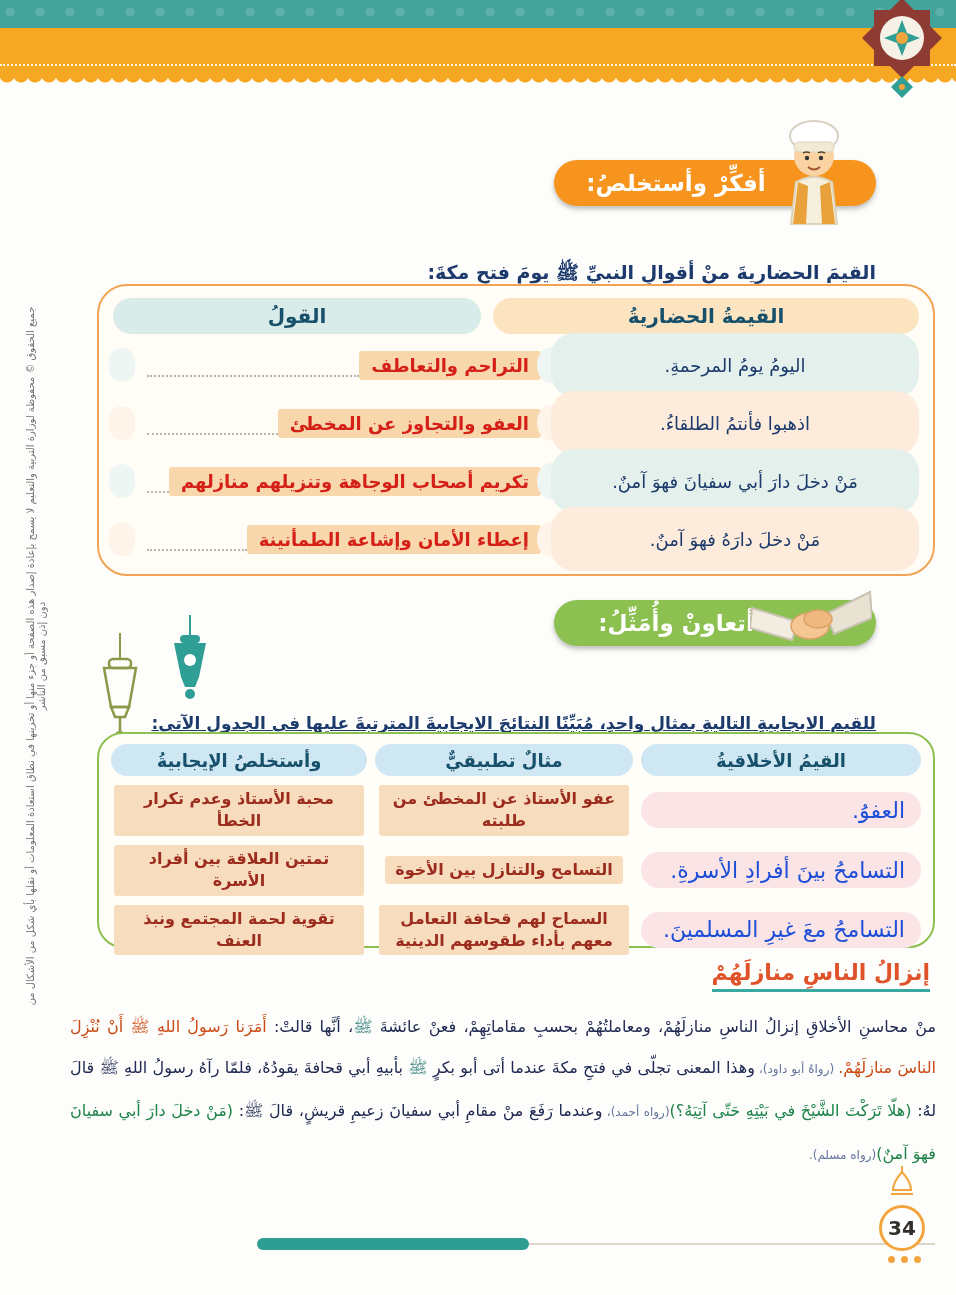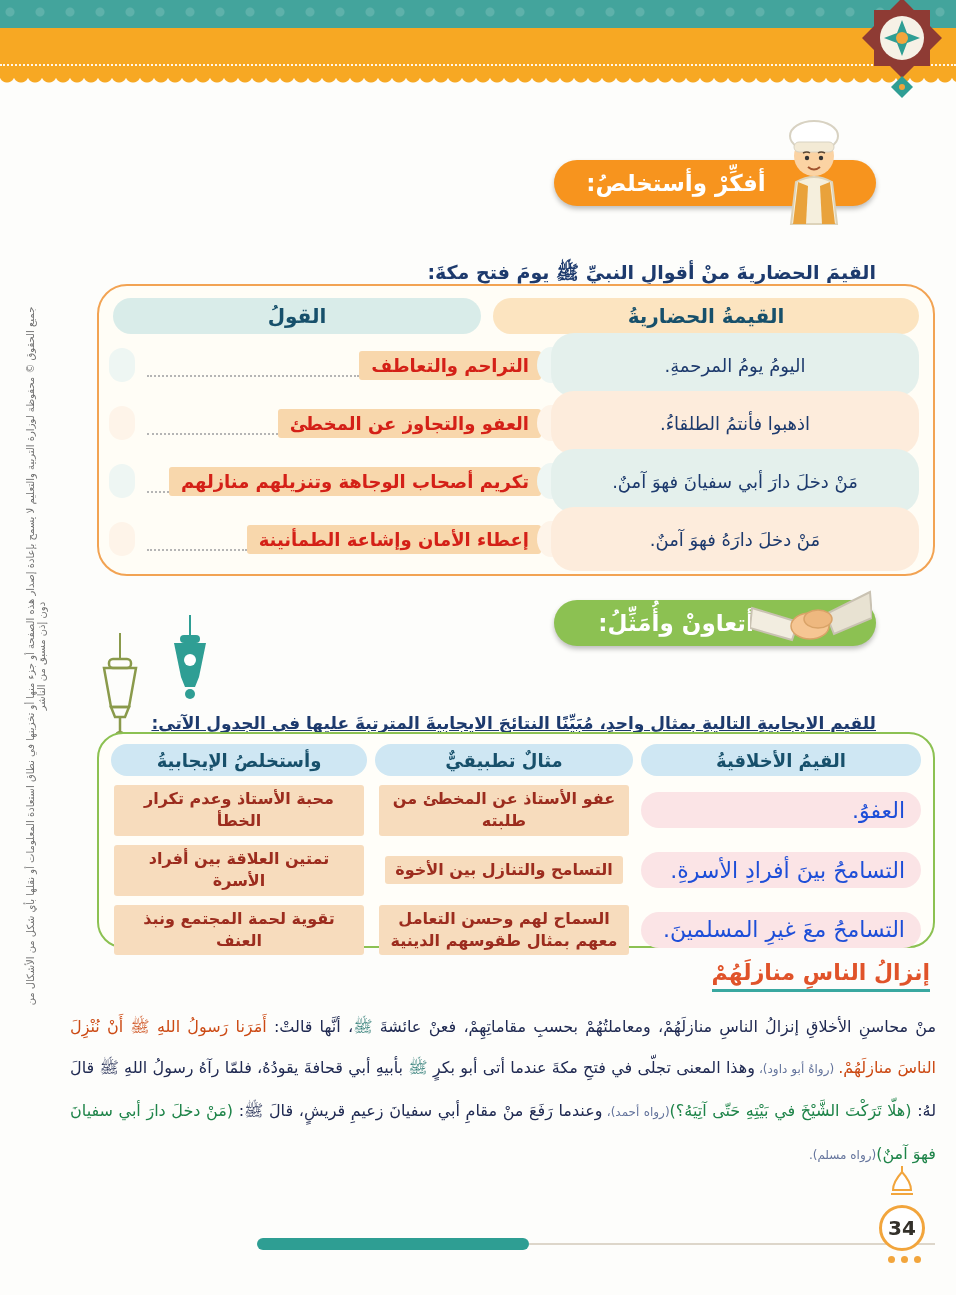--- a/index.html
+++ b/index.html
@@ -233,21 +233,21 @@
           <span class="hl-box">التسامح والتنازل بين الأخوة</span>
         </div>
       <div class="t2-col3">
           <span class="hl-box">تمتين العلاقة بين أفراد الأسرة</span>
         </div>
     </div>
 
     <div class="t2-row">
       <div class="value-cell">التسامحُ معَ غيرِ المسلمينَ.</div>
       <div class="t2-col2">
-          <span class="hl-box">السماح لهم وحسن التعامل معهم بمثال طقوسهم الدينية</span>
+          <span class="hl-box">السماح لهم قحافة التعامل معهم بأداء طقوسهم الدينية</span>
         </div>
       <div class="t2-col3">
           <span class="hl-box">تقوية لحمة المجتمع ونبذ العنف</span>
         </div>
     </div>
   </div>
 
   <div class="lesson-heading">إنزالُ الناسِ منازلَهُمْ</div>
   <p class="lesson-text"><span class="seg-body">منْ محاسنِ الأخلاقِ إنزالُ الناسِ منازلَهُمْ، ومعاملتُهُمْ بحسبِ مقاماتِهِمْ، فعنْ عائشةَ </span><span class="seg-honor">ﷺ</span><span class="seg-body">، أنَّها قالتْ: </span><span class="seg-red">أَمَرَنا رَسولُ اللهِ ﷺ أَنْ نُنْزِلَ الناسَ منازلَهُمْ.</span><span class="seg-ref"> (رواهُ أبو داود)، </span><span class="seg-body">وهذا المعنى تجلّى في فتحِ مكةَ عندما أتى أبو بكرٍ </span><span class="seg-honor">ﷺ</span><span class="seg-body"> بأبيهِ أبي قحافةَ يقودُهُ، فلمّا رآهُ رسولُ اللهِ ﷺ قالَ لهُ: </span><span class="seg-green">(هلّا تَرَكْتَ الشَّيْخَ في بَيْتِهِ حَتّى آتِيَهُ؟)</span><span class="seg-ref">(رواه أحمد)، </span><span class="seg-body">وعندما رَفَعَ منْ مقامِ أبي سفيانَ زعيمِ قريشٍ، قالَ ﷺ: </span><span class="seg-green">(مَنْ دخلَ دارَ أبي سفيانَ فهوَ آمنٌ)</span><span class="seg-ref">(رواه مسلم).</span></p>
 

